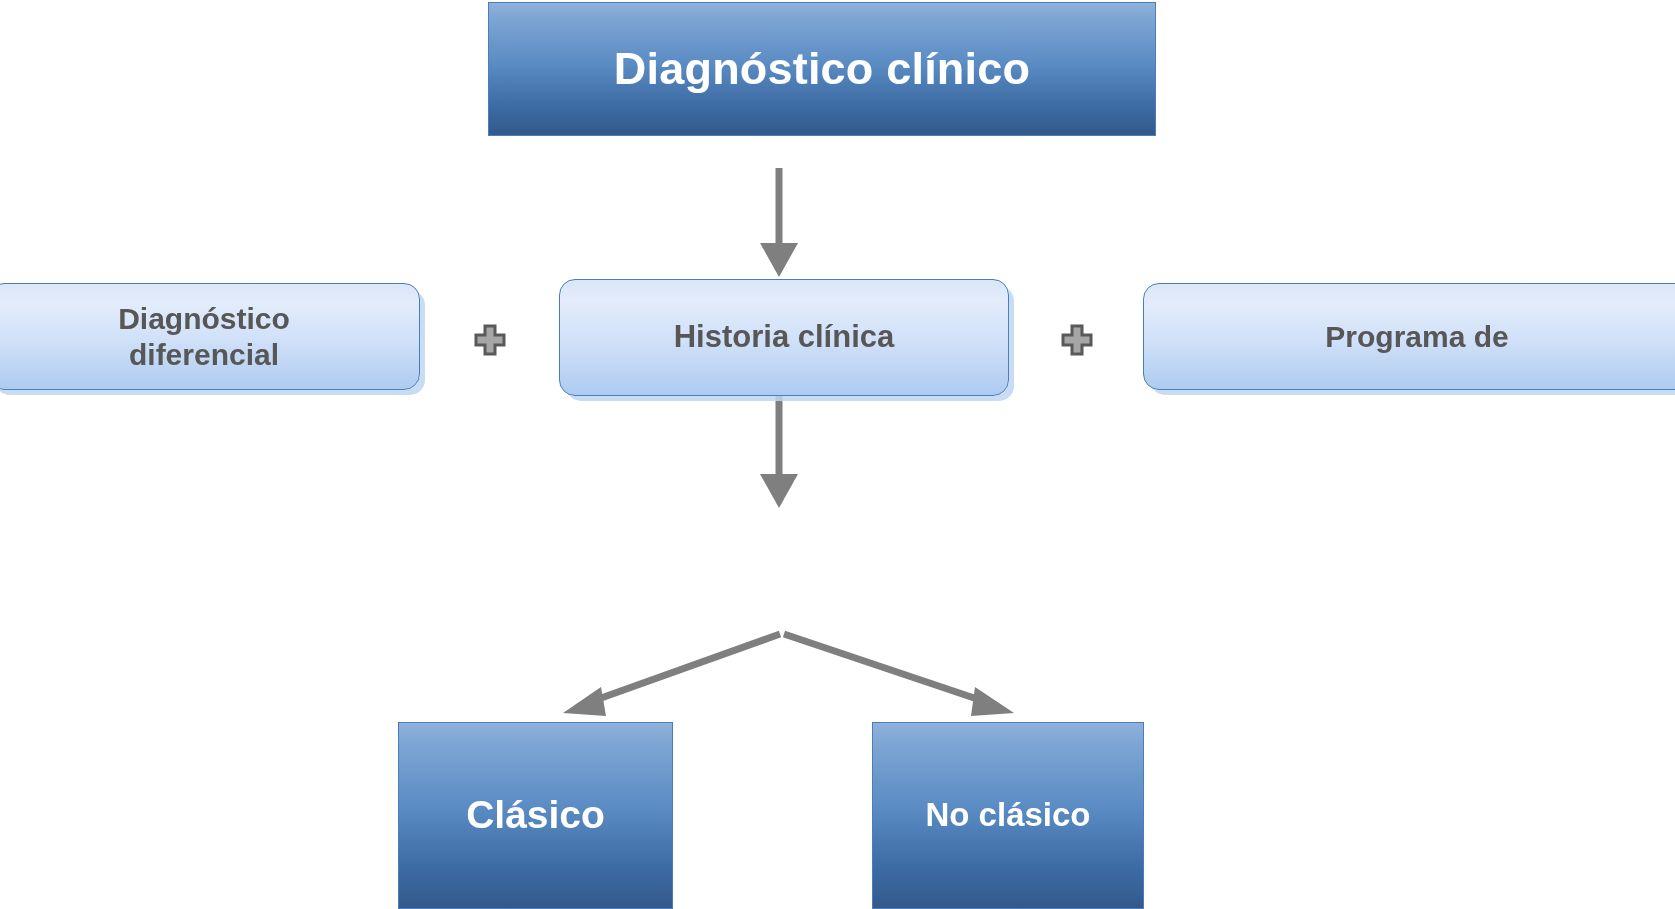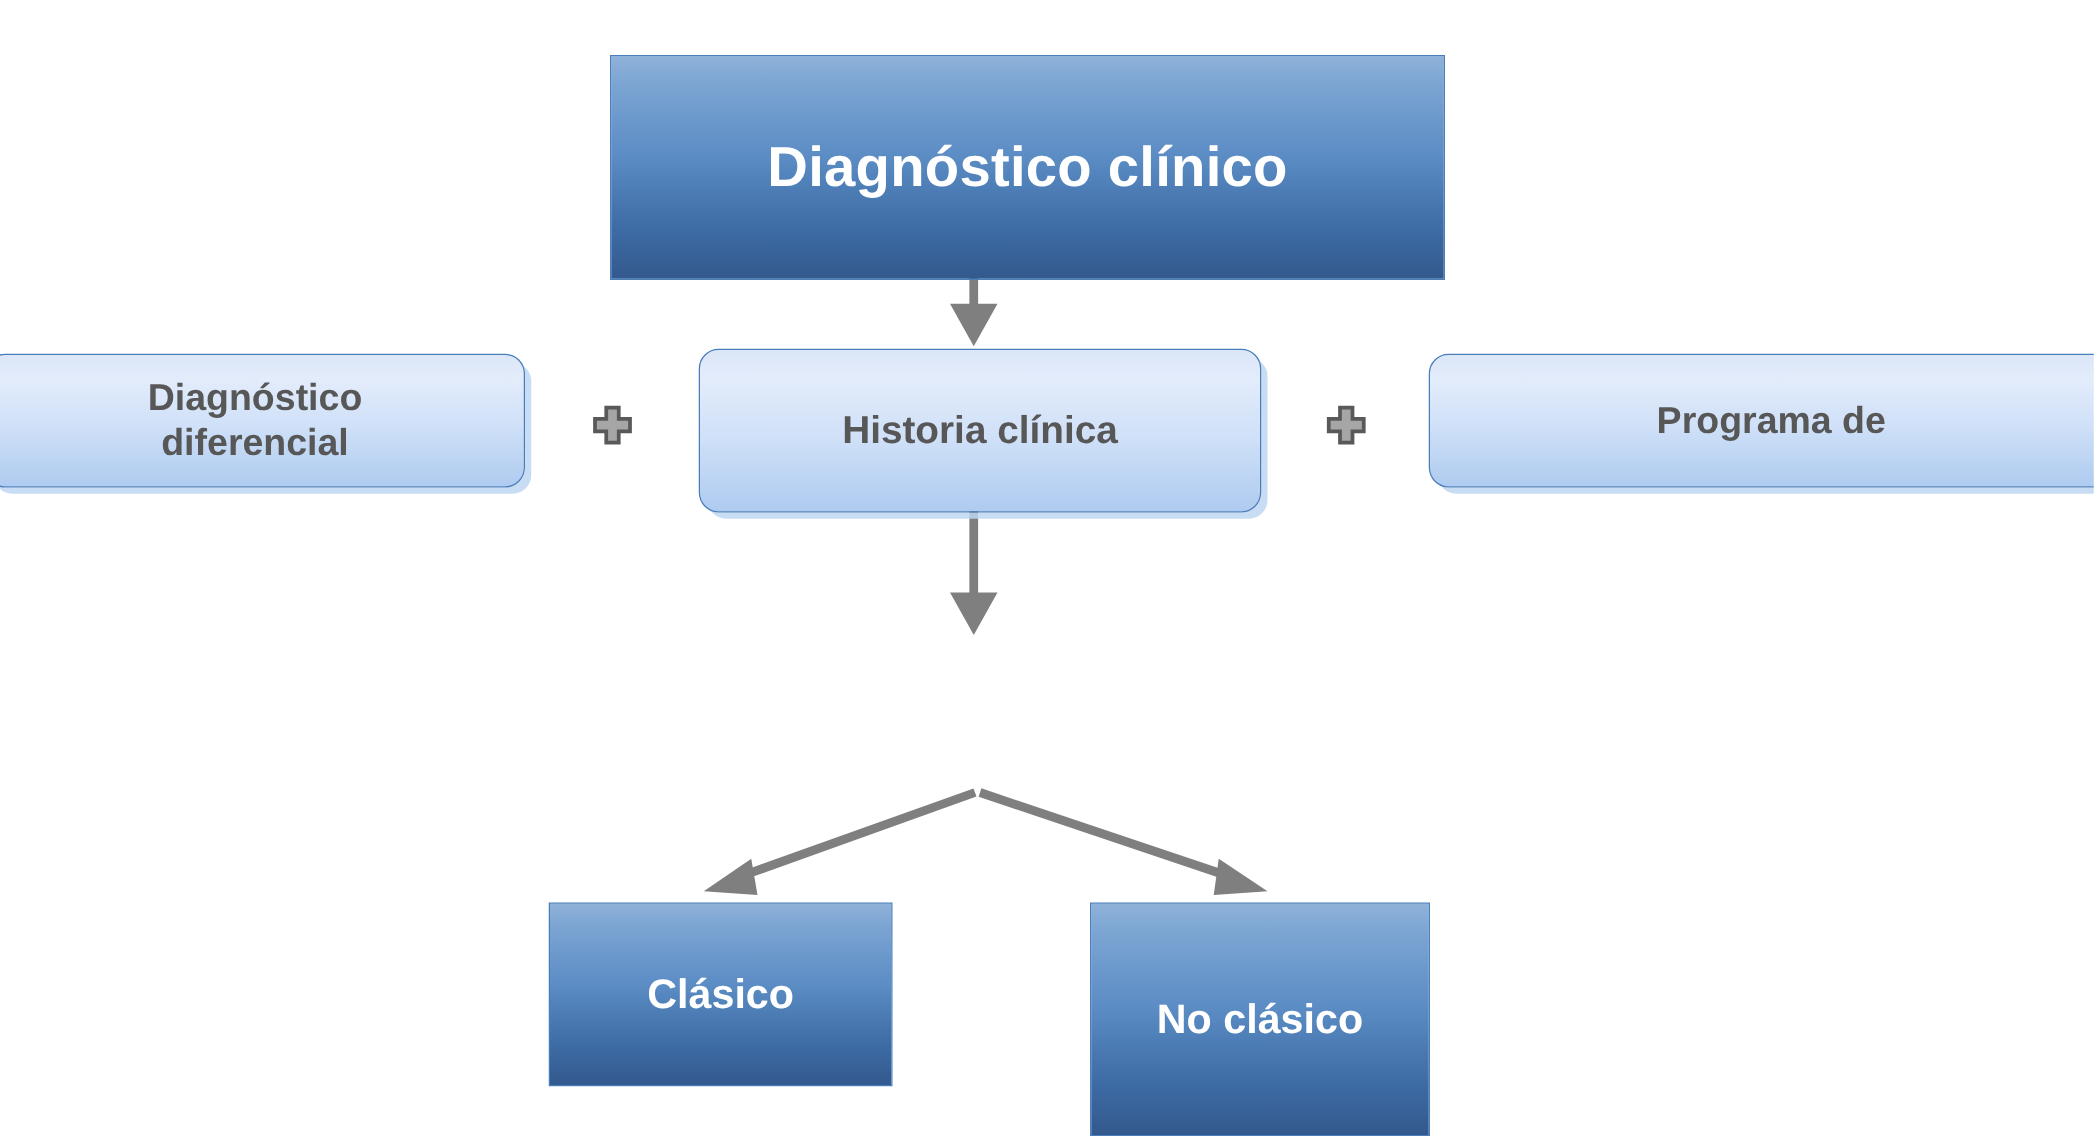--- a/index.html
+++ b/index.html
@@ -59,54 +59,53 @@
     color: #575757;
     font-weight: bold;
     border: 1.6px solid #4a7ebb;
     border-radius: 16px;
     box-shadow: 6px 6px 0 -1px rgba(190,214,242,0.85);
   }
 
   
   #node-diagnostico-clinico {
     left: 488px;  top: 2px;
-    width: 668px; height: 180px;
+    width: 668px; height: 134px;
     font-size: 45px;
     letter-spacing: 0.2px;
-    margin-top: 42px;
   }
 
   #node-diagnostico-diferencial {
     left: -12px;  top: 283px;
     width: 432px; height: 107px;
     font-size: 30px;
   }
 
   #node-historia-clinica {
     left: 559px;  top: 279px;
-    width: 450px; height: 131px;
+    width: 450px; height: 117px;
     font-size: 31px;
   }
 
   #node-programa-reconocimiento {
     left: 1143px; top: 283px;
     width: 548px; height: 107px;
     font-size: 30px;
   }
 
   #node-score-scdl {
     left: 558px;  top: 509px;
     width: 470px; height: 124px;
     font-size: 31px;
   }
 
   #node-clasico {
-    left: 439px;  top: 722px;
-    width: 275px; height: 147px;
-    font-size: 33px;
+    left: 398px;  top: 722px;
+    width: 275px; height: 187px;
+    font-size: 39px;
   }
 
   #node-no-clasico {
     left: 872px;  top: 722px;
     width: 272px; height: 187px;
     font-size: 33px;
   }
 
   
   .plus-icon {

